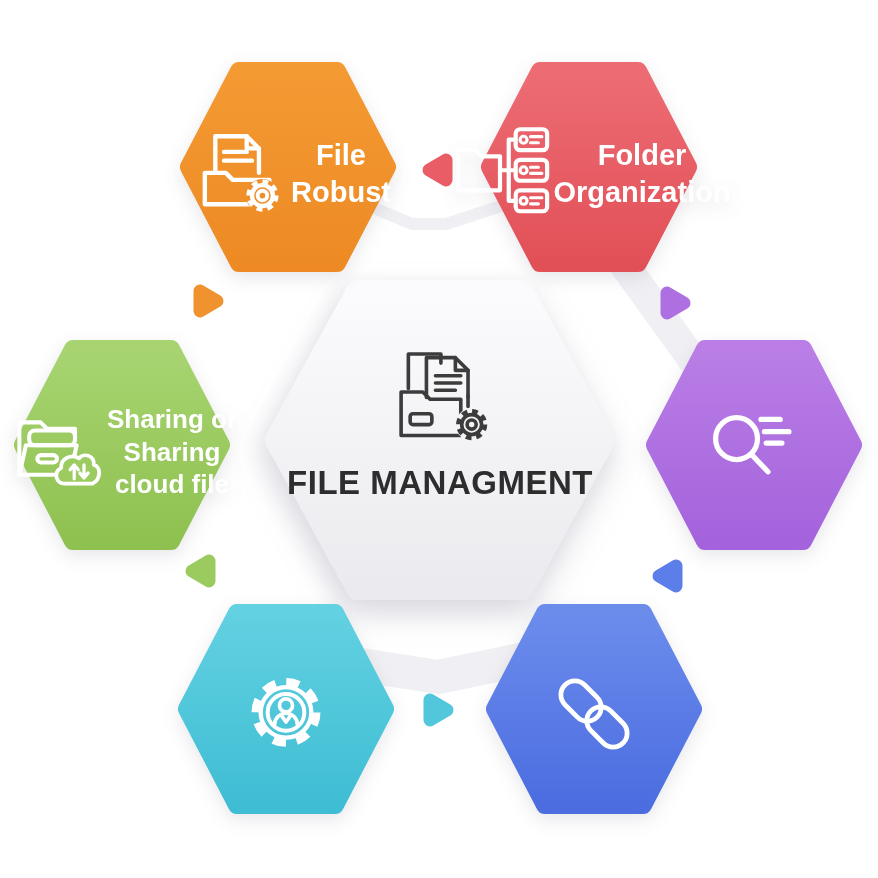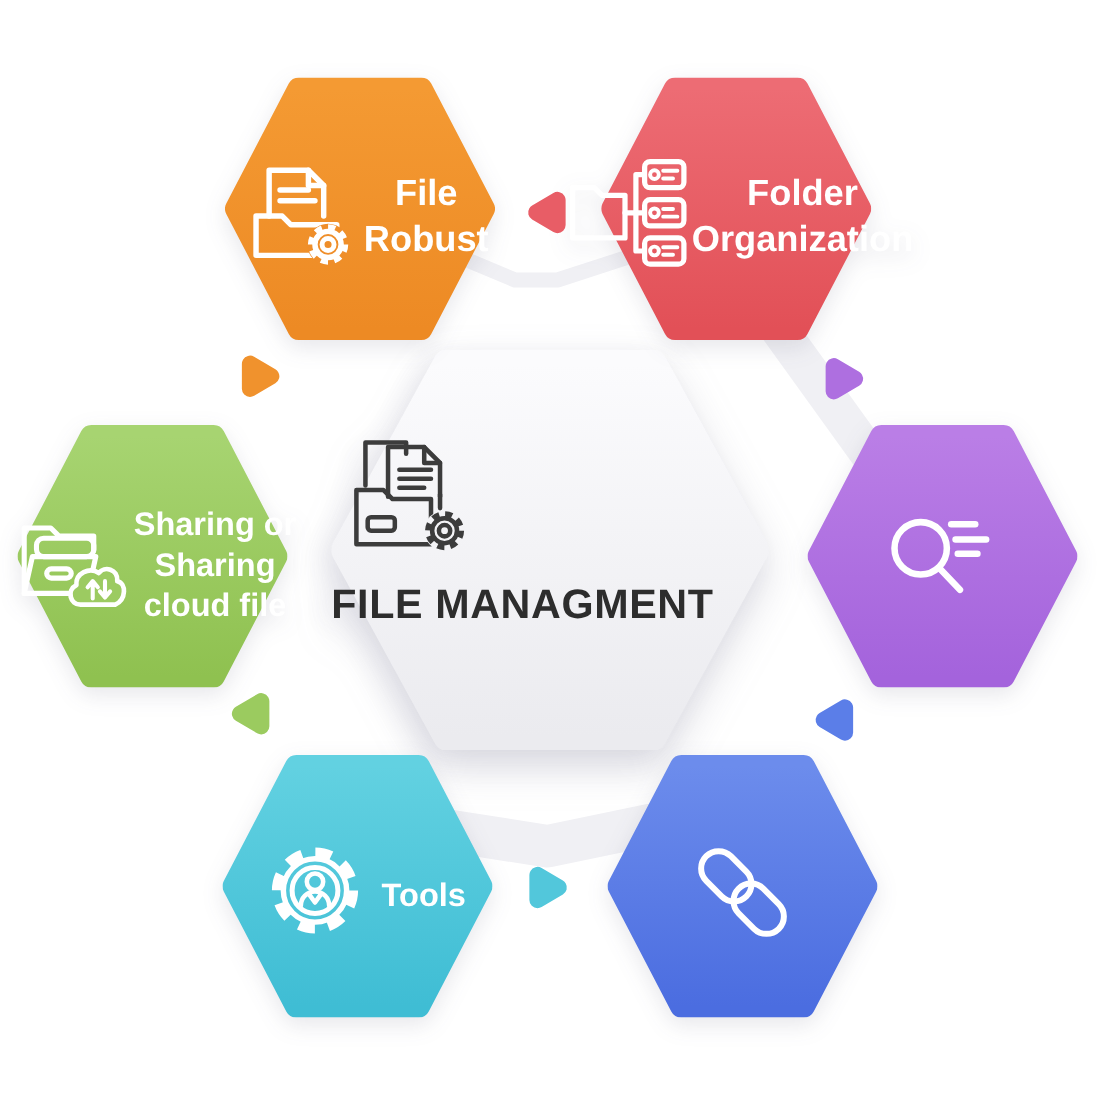--- a/index.html
+++ b/index.html
@@ -4,21 +4,21 @@
 <style>
   *{margin:0;padding:0;box-sizing:border-box}
   html,body{background:#ffffff}
   body{font-family:"Liberation Sans","DejaVu Sans",sans-serif}
   #canvas{position:relative;width:878px;height:878px;background:#ffffff;overflow:hidden}
   .layer{position:absolute;inset:0;width:878px;height:878px}
   #connector-layer{z-index:1}
   #center-hex{position:absolute;left:265px;top:280px;width:350px;height:320px;z-index:2;
     filter:drop-shadow(0 14px 16px rgba(95,95,125,.20)) drop-shadow(-8px 6px 10px rgba(95,95,125,.08));}
   #center-hex .hex-bg{position:absolute;inset:0;width:100%;height:100%}
-  #center-content{position:absolute;inset:0;display:flex;flex-direction:column;
+  #center-content{position:absolute;inset:0;display:flex;flex-direction:column;align-items:center;
     justify-content:center;padding-bottom:34px;z-index:2}
   #center-title{font-size:33px;font-weight:700;color:#2d2d2d;letter-spacing:.5px;margin-top:10px;white-space:nowrap}
   .hex-node{position:absolute;width:216px;height:210px;z-index:3;
     filter:drop-shadow(0 6px 9px rgba(60,60,90,.12))}
   .hex-node .hex-bg{position:absolute;inset:0;width:100%;height:100%}
   .hex-content{position:absolute;inset:0;display:flex;flex-direction:row;align-items:center;
     justify-content:center;padding:26px 4px 12px;z-index:2}
   .node-icon{flex:0 0 auto;margin-bottom:5px}
   .node-label{color:#fff;font-weight:700;font-size:29px;line-height:1.26;text-align:center;white-space:nowrap}
   .node-label span{display:block}
@@ -224,21 +224,20 @@
           <circle cx="60" cy="52" r="29" fill="none" stroke="#fff" stroke-width="5"></circle>
           <circle cx="60" cy="52" r="21" fill="none" stroke="#fff" stroke-width="4.6"></circle>
         </g>
         <g fill="none" stroke="#fff" stroke-width="4.2" stroke-linecap="round" stroke-linejoin="round">
           <circle cx="60" cy="44" r="7.5"></circle>
           <path d="M47 66 a13 13 0 0 1 26 0"></path>
           <path d="M55 56 l5 7 5 -7"></path>
         </g>
       </svg>
       <div class="node-label">
-        <span>Tools</span>
       </div>
     </div>
   </div>
 
   <div class="hex-node" id="node-robust-reporting">
     <svg class="hex-bg" viewBox="0 0 216 210">
       <defs>
           <linearGradient id="g-blue" x1="0" y1="0" x2="0" y2="1">
         <stop offset="0" stop-color="#6C8CEC"></stop>
             <stop offset="1" stop-color="#4B6DE0"></stop>

